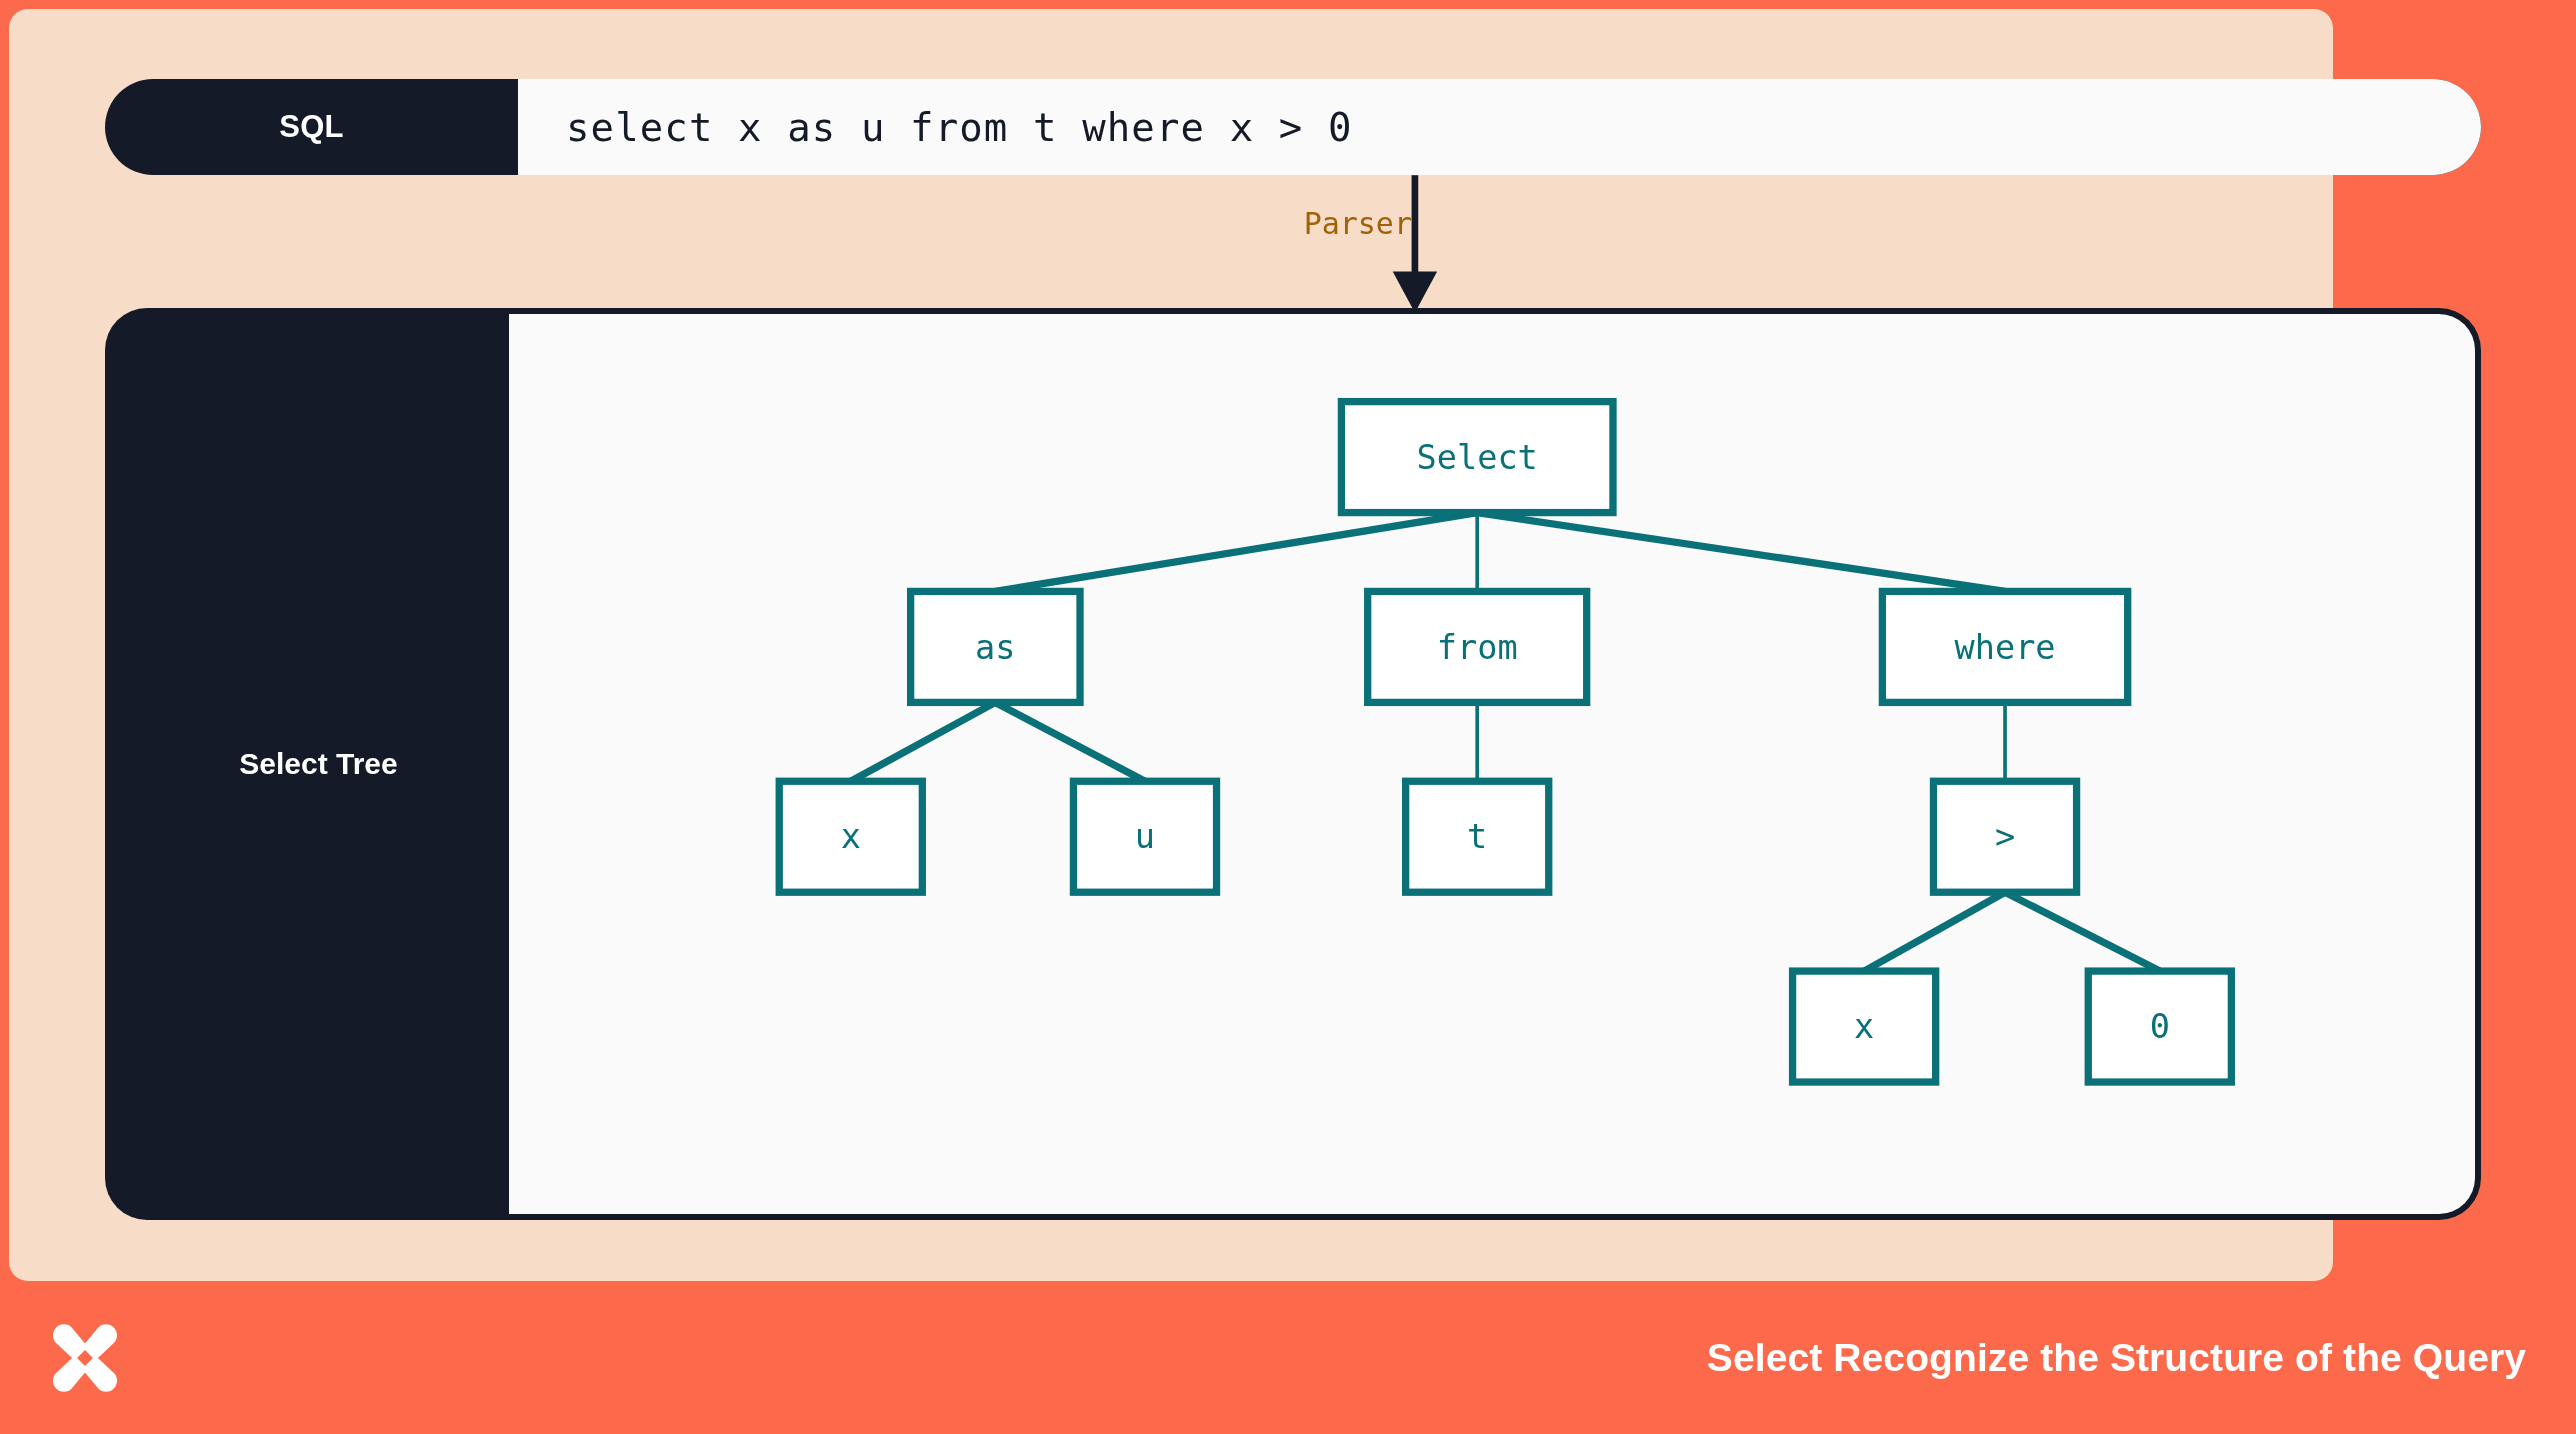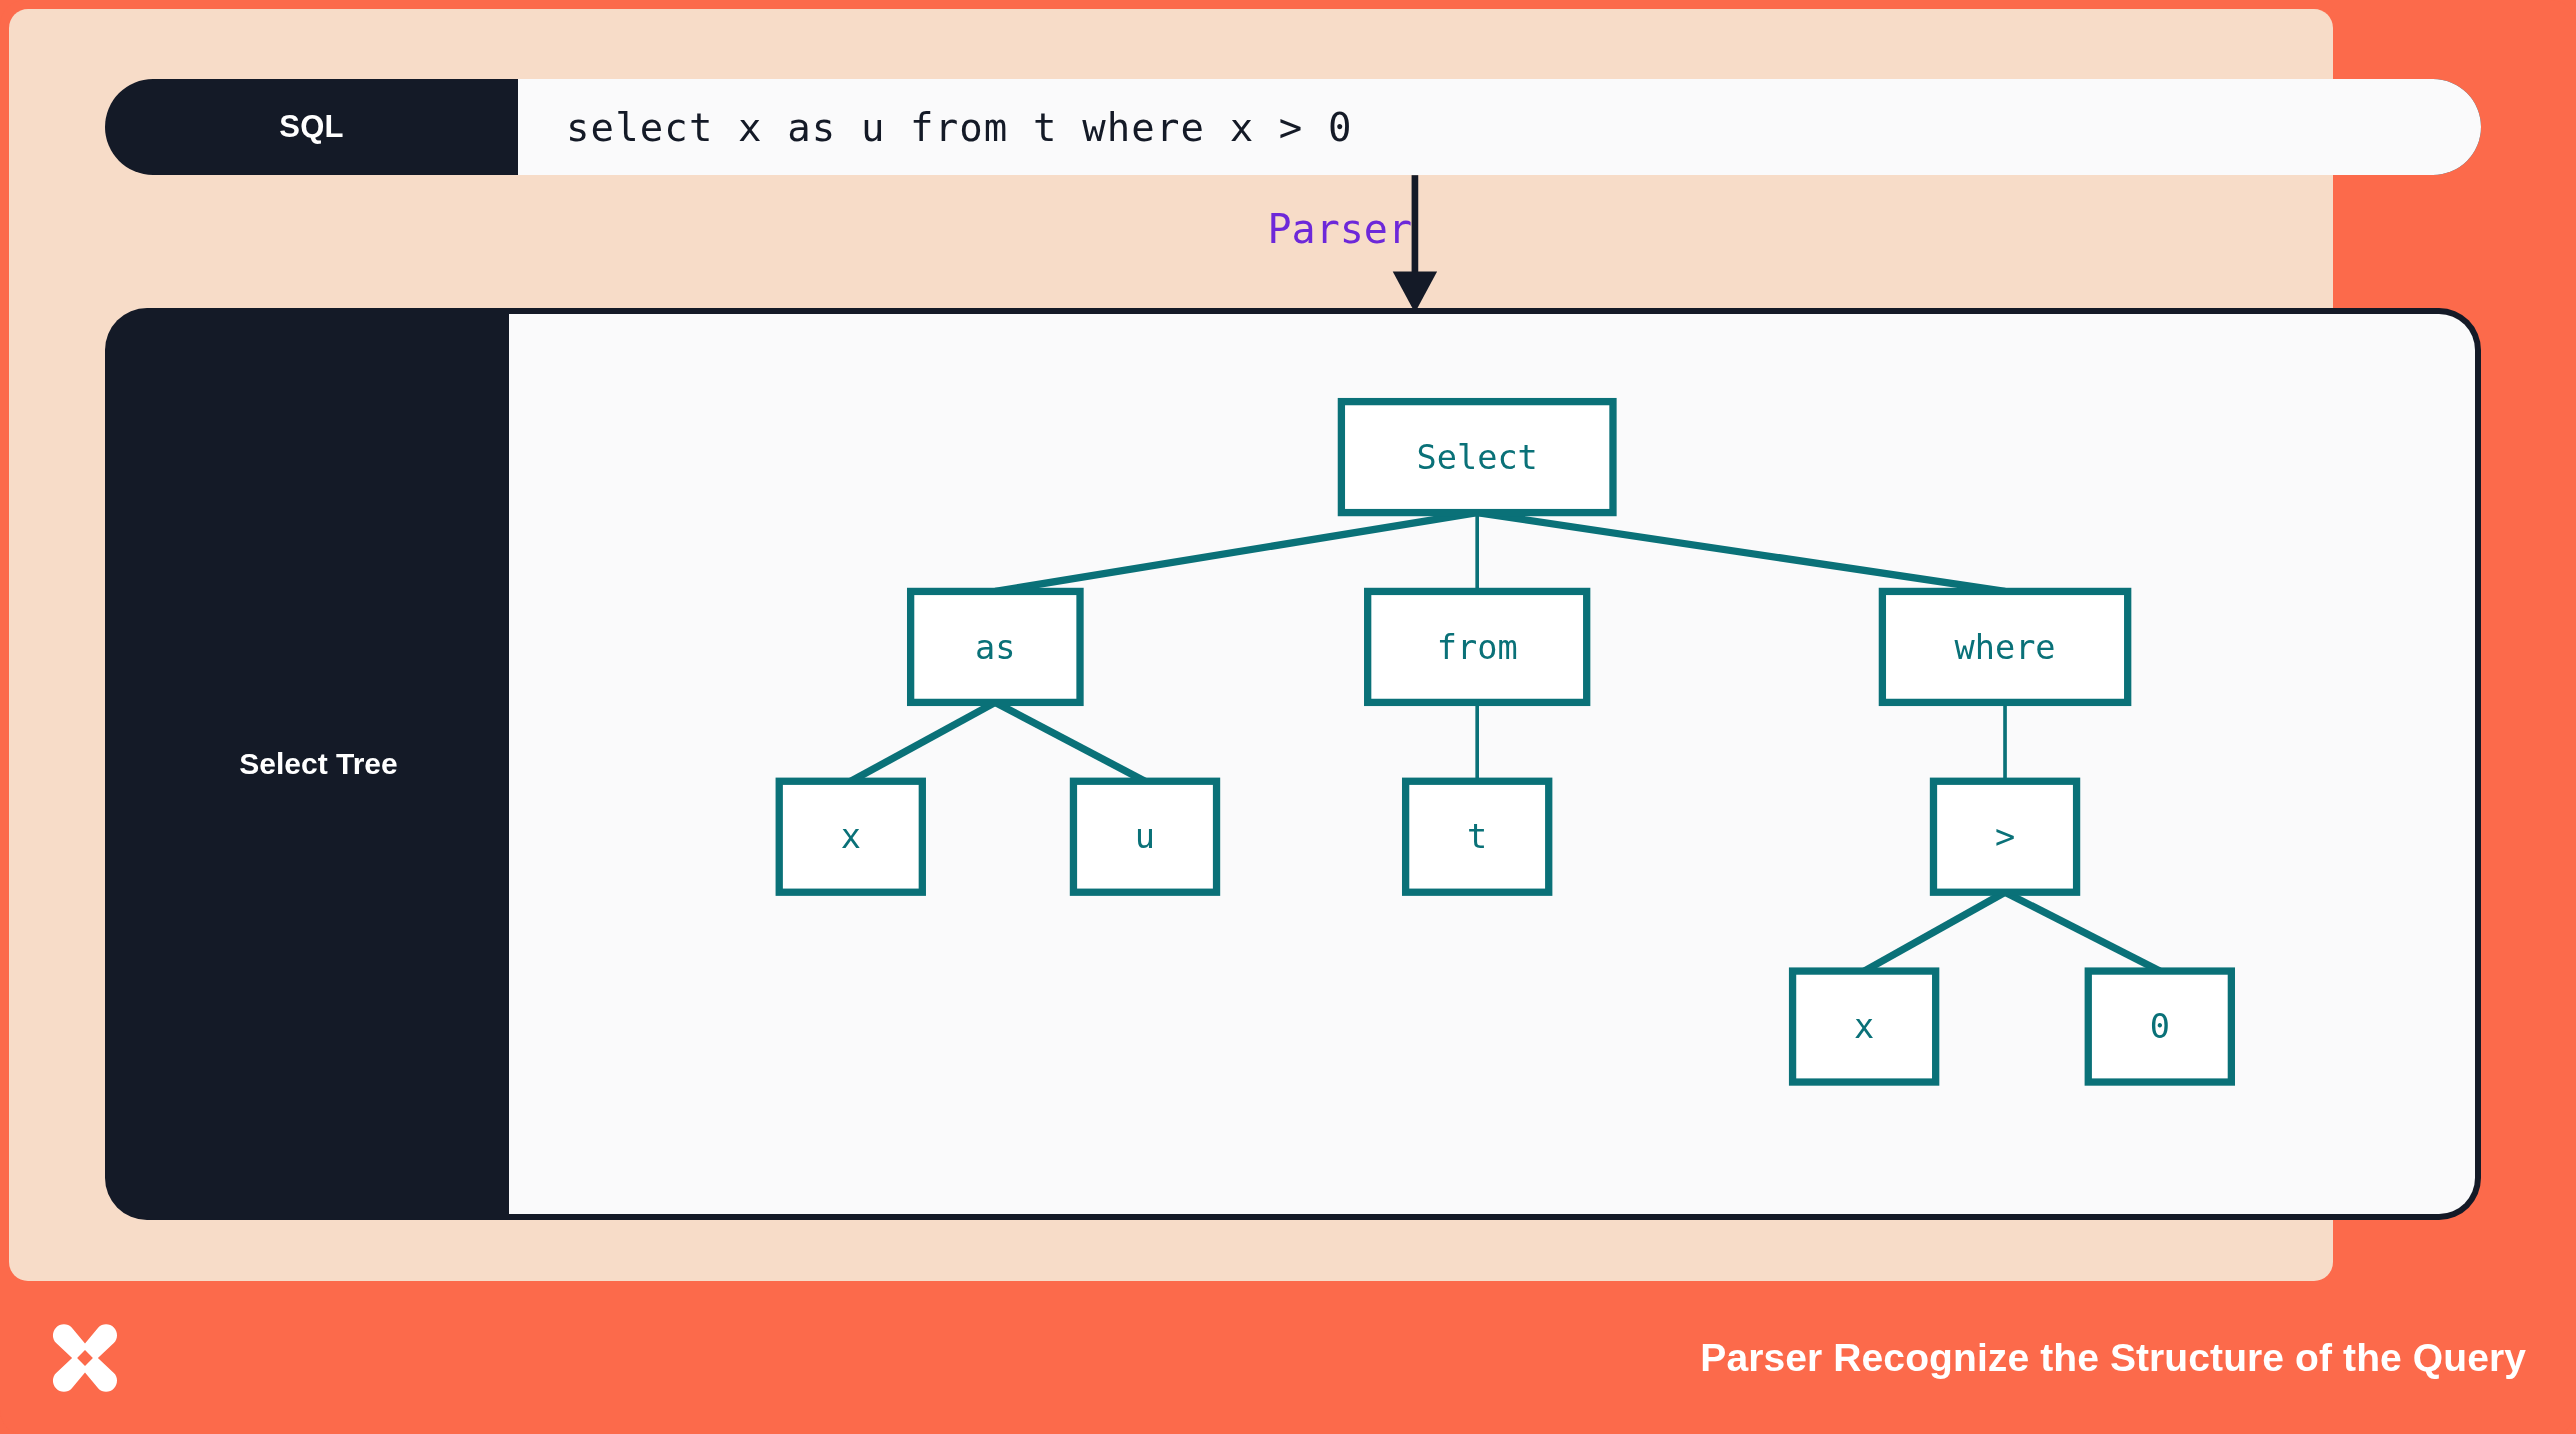--- a/index.html
+++ b/index.html
@@ -61,23 +61,23 @@
   }
   
   #parser-arrow-wrap {
     position:absolute;
     left:1252px; top:166px;
     width:296px; height:138px;
   }
   #parser-label {
     position:absolute;
     right:145px; top:31px;
-    color:#6d28d9;
+    color:#a16207;
     font-family:"DejaVu Sans Mono", monospace;
-    font-size:40px;
+    font-size:30px;
     white-space:nowrap;
   }
   #parser-arrow { position:absolute; left:0; top:0; }
   
   #tree-panel {
     position:absolute;
     left:96px; top:299px;
     width:2376px; height:912px;
   }
   #tree-dark-col {
@@ -220,17 +220,17 @@
   <div id="footer">
     <svg id="logo" width="86" height="86" viewBox="0 0 100 100">
       <path d="M16.5 14.5 C21 9.5 30 9.5 34.5 14.5 L50 33 L65.5 14.5
                C70 9.5 79 9.5 83.5 14.5 C88.5 19.5 88.5 28 83.5 32.5
                L65 50 L83.5 67.5 C88.5 72 88.5 80.5 83.5 85.5
                C79 90.5 70 90.5 65.5 85.5 L50 67 L34.5 85.5
                C30 90.5 21 90.5 16.5 85.5 C11.5 80.5 11.5 72 16.5 67.5
                L35 50 L16.5 32.5 C11.5 28 11.5 19.5 16.5 14.5 Z" fill="#FFFFFF"></path>
       <rect x="43.5" y="43.5" width="13" height="13" transform="rotate(45 50 50)" fill="#FC6A4B"></rect>
     </svg>
-    <span id="footer-caption">Parser Recognize the Structure of the Query</span>
+    <span id="footer-caption">Select Recognize the Structure of the Query</span>
   </div>
 
 </div>
 
 
 </body></html>

